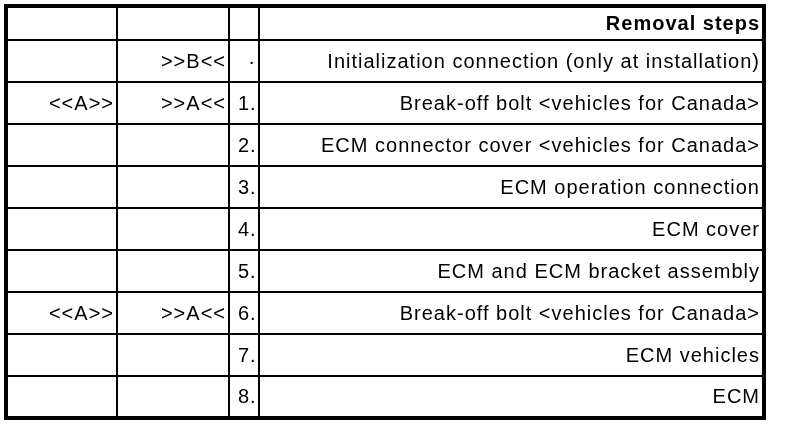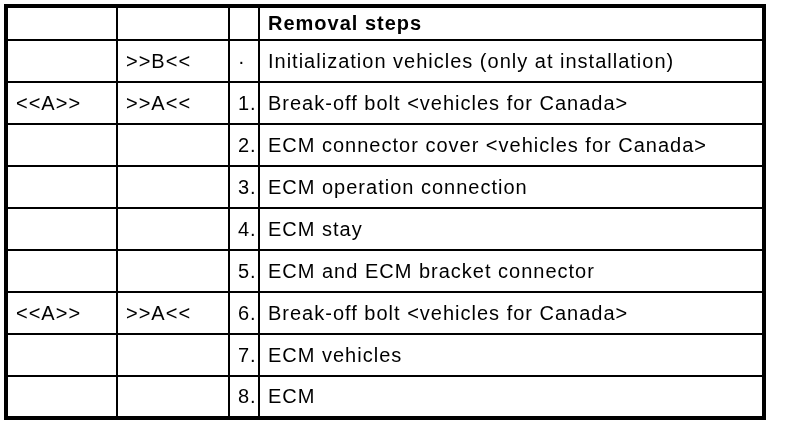--- a/index.html
+++ b/index.html
@@ -30,20 +30,21 @@
   }
   table.steps-table td {
     border: 2px solid #000000;
     font-size: 20px;
     letter-spacing: 1px;
     vertical-align: middle;
     padding: 0 2px 0 8px;
     white-space: nowrap;
     overflow: hidden;
     background: #ffffff;
+    text-align: right;
   }
   tr.data-row { height: 42px; }
   tr.header-row { height: 34px; }
   td.step-col { padding-left: 4px; padding-right: 0; }
   td.header-cell {
     font-weight: bold;
     font-size: 20px;
     letter-spacing: 1px;
   }
 </style>
@@ -63,21 +64,21 @@
       <tr class="header-row">
         <td></td>
         <td></td>
         <td class="step-col"></td>
         <td class="header-cell">Removal steps</td>
       </tr>
     <tr class="data-row">
       <td></td>
       <td>&gt;&gt;B&lt;&lt;</td>
       <td class="step-col">·</td>
-      <td>Initialization vehicles (only at installation)</td>
+      <td>Initialization connection (only at installation)</td>
     </tr>
         <tr class="data-row">
       <td>&lt;&lt;A&gt;&gt;</td>
       <td>&gt;&gt;A&lt;&lt;</td>
       <td class="step-col">1.</td>
       <td>Break-off bolt &lt;vehicles for Canada&gt;</td>
     </tr>
         <tr class="data-row">
       <td></td>
       <td></td>
@@ -87,27 +88,27 @@
         <tr class="data-row">
       <td></td>
       <td></td>
       <td class="step-col">3.</td>
       <td>ECM operation connection</td>
     </tr>
         <tr class="data-row">
       <td></td>
       <td></td>
       <td class="step-col">4.</td>
-      <td>ECM stay</td>
+      <td>ECM cover</td>
     </tr>
         <tr class="data-row">
       <td></td>
       <td></td>
       <td class="step-col">5.</td>
-      <td>ECM and ECM bracket connector</td>
+      <td>ECM and ECM bracket assembly</td>
     </tr>
         <tr class="data-row">
       <td>&lt;&lt;A&gt;&gt;</td>
       <td>&gt;&gt;A&lt;&lt;</td>
       <td class="step-col">6.</td>
       <td>Break-off bolt &lt;vehicles for Canada&gt;</td>
     </tr>
         <tr class="data-row">
       <td></td>
       <td></td>

